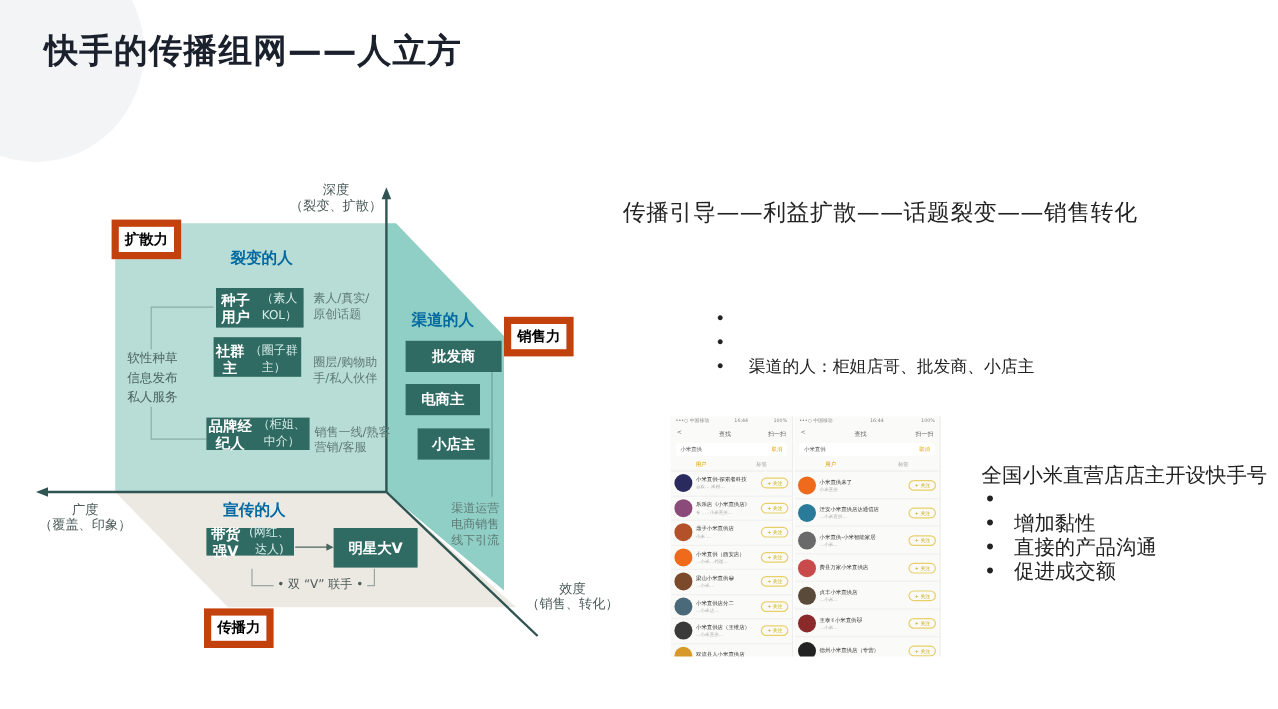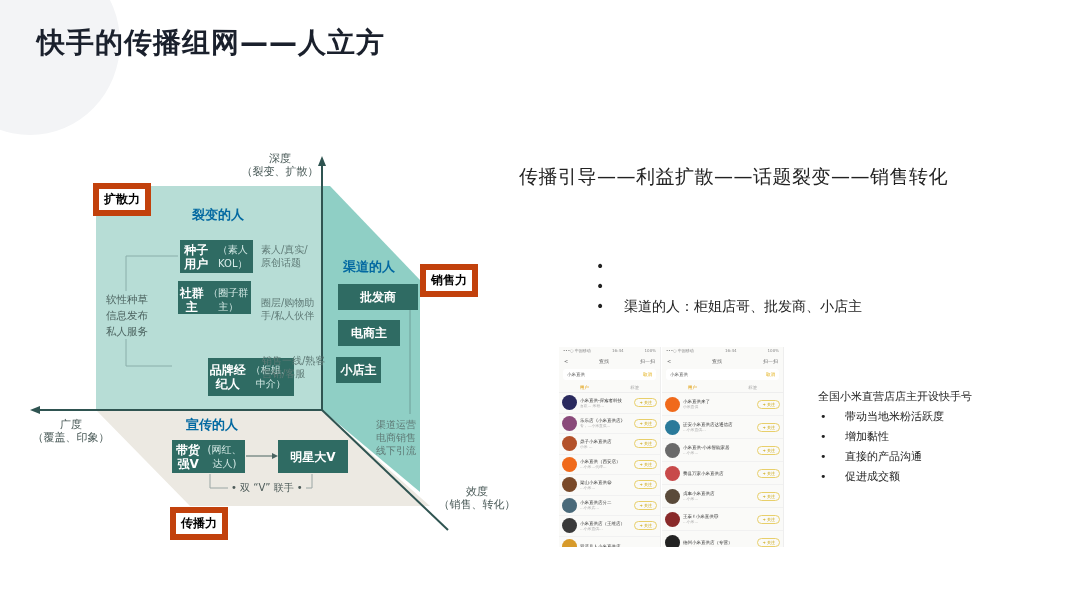--- a/index.html
+++ b/index.html
@@ -18,21 +18,21 @@
   .dbox .sub { font-size: 10px; font-weight: normal; color: #d6ebe7; }
   .note { position: absolute; font-size: 10px; color: #5f7a76; line-height: 13px; }
   .tag { position: absolute; background: #fff; border: 6px solid #c2410c; font-size: 12px; font-weight: bold; color: #000000; padding: 2px 5px; }
   .side-note { position: absolute; font-size: 10.5px; color: #4d6461; line-height: 16px; text-align: center; }
 
   
   .flow { position: absolute; left: 519px; top: 164px; font-size: 19px; color: #222; letter-spacing: 0.5px; }
   .bullets { position: absolute; left: 596px; top: 256px; list-style: none; font-size: 14px; color: #222; line-height: 20px; }
   .bullets li { display: flex; }
   .bullets .dot { width: 28px; }
-  .right-list { position: absolute; left: 818px; top: 387px; font-size: 11px; color: #222; line-height: 20px; }
+  .right-list { position: absolute; left: 818px; top: 387px; font-size: 17px; color: #222; line-height: 20px; }
   .right-list ul { list-style: none; }
   .right-list li { display: flex; }
   .right-list .dot { width: 27px; padding-left: 2px; }
 
   
   .phone { position: absolute; top: 347px; width: 102px; height: 200px; background: #fafaf8; overflow: hidden; border-right: 1px solid #eee; }
   .phone .status { height: 8px; font-size: 4px; color: #888; display: flex; justify-content: space-between; padding: 1px 4px; }
   .phone .nav { height: 12px; font-size: 5px; color: #666; display: flex; justify-content: space-between; align-items: center; padding: 0 5px; }
   .phone .search { height: 11px; margin: 2px 4px; background: #fff; border-radius: 3px; font-size: 4.5px; color: #555; display: flex; align-items: center; justify-content: space-between; padding: 0 4px; }
   .phone .search .btn { color: #e0a800; font-size: 4.5px; }
@@ -110,41 +110,41 @@
 
   <div class="dbox" style="left:178px;top:281px;width:73px;height:33px;align-items:flex-end;">
     <div>社群主</div>
     <div class="sub">（圈子群主）</div>
   </div>
   <div class="note" style="left:261px;top:296px;">
     <div>圈层/购物助</div>
     <div>手/私人伙伴</div>
   </div>
 
-  <div class="dbox" style="left:172px;top:358px;width:86px;height:38px;margin-left:36px;">
+  <div class="dbox" style="left:172px;top:348px;width:86px;height:27px;">
     <div>品牌经纪人</div>
     <div class="sub">（柜姐、中介）</div>
   </div>
   <div class="note" style="left:262px;top:354px;">
     <div>销售一线/熟客</div>
     <div>营销/客服</div>
   </div>
 
   <div class="section-title" style="left:343px;top:258px;">渠道的人</div>
   <div class="dbox" style="left:338px;top:284px;width:80px;height:26px;">批发商</div>
   <div class="dbox" style="left:338px;top:320px;width:62px;height:26px;">电商主</div>
-  <div class="dbox" style="left:336px;top:357px;width:45px;height:26px;">小店主</div>
+  <div class="dbox" style="left:348px;top:357px;width:60px;height:26px;">小店主</div>
   <div class="note" style="left:376px;top:418px;text-align:center;">
     <div>渠道运营</div>
     <div>电商销售</div>
     <div>线下引流</div>
   </div>
 
   <div class="section-title" style="left:186px;top:416px;">宣传的人</div>
-  <div class="dbox" style="left:172px;top:440px;width:73px;height:33px;">
+  <div class="dbox" style="left:172px;top:440px;width:73px;height:23px;">
     <div>带货强V</div>
     <div class="sub">(网红、达人)</div>
   </div>
   <div class="dbox" style="left:278px;top:440px;width:70px;height:33px;">明星大V</div>
   <div class="note" style="left:228px;top:481px;color:#4d5b59;background:#ece9e2;padding:0 3px;">• 双 “V” 联手 •</div>
 </div>
 
 <div class="flow">传播引导——利益扩散——话题裂变——销售转化</div>
 
 <ul class="bullets">
@@ -319,21 +319,20 @@
       </div>
       <span class="follow">+ 关注</span>
     </div>
 </div>
 
 <div class="right-list">
   <div>全国小米直营店店主开设快手号</div>
   <ul>
     <li>
         <span class="dot">•</span>
-        <span>带动当地米粉活跃度</span>
       </li>
     <li>
         <span class="dot">•</span>
         <span>增加黏性</span>
       </li>
     <li>
         <span class="dot">•</span>
         <span>直接的产品沟通</span>
       </li>
     <li>

